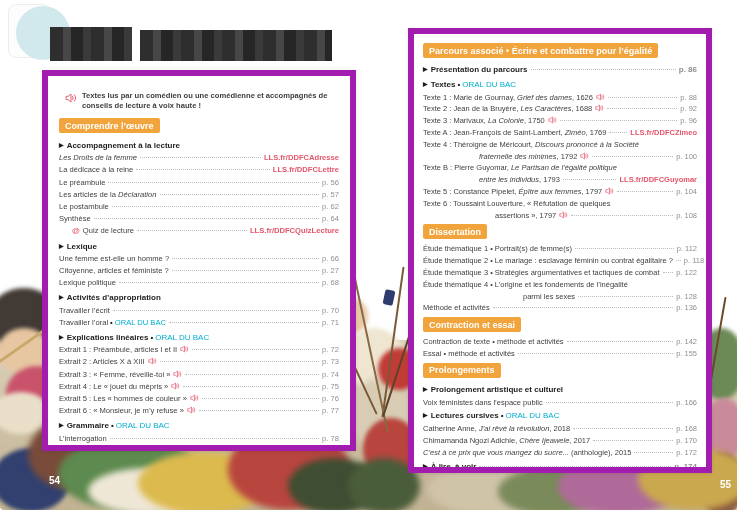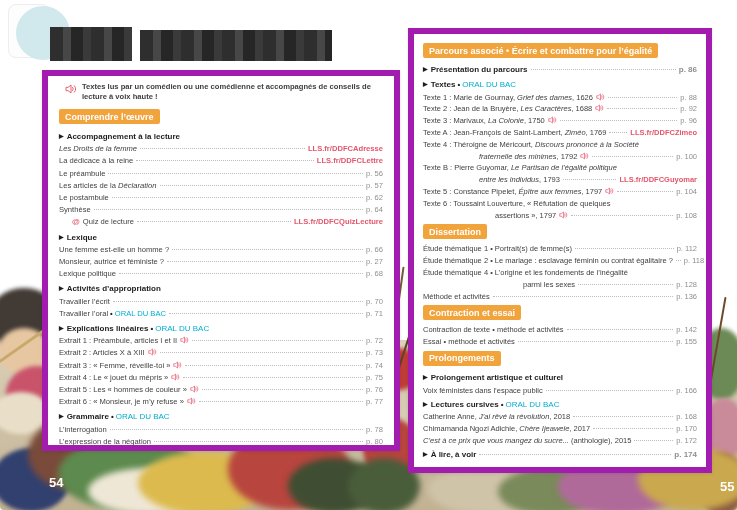--- a/index.html
+++ b/index.html
@@ -14,21 +14,21 @@
               border:1px solid #ededed;border-radius:8px;z-index:1;}
   .logo-circle{position:absolute;left:16px;top:6px;width:54px;height:54px;border-radius:50%;
                background:#cfe7eb;opacity:.95;z-index:2;}
   .tblock{position:absolute;z-index:3;filter:blur(.7px);
           background:repeating-linear-gradient(90deg,#2e2e2e 0 13px,#474747 13px 21px,#262626 21px 33px,#3a3a3a 33px 41px);}
   .tb1{left:50px;top:27px;width:82px;height:34px;}
   .tb2{left:140px;top:30px;width:192px;height:31px;}
   
   .panel{position:absolute;background:#ffffff;border:6px solid #a21caf;z-index:4;
          box-shadow:0 1px 3px rgba(0,0,0,.10);box-sizing:border-box;overflow:hidden;}
-  .panel-left{left:42px;top:70px;width:358px;height:381px;padding:5px 11px 6px;font-size:7.6px;color:#3f3f3f;}
+  .panel-left{left:42px;top:70px;width:314px;height:381px;padding:14px 11px 6px;font-size:7.6px;color:#3f3f3f;}
   .panel-right{left:408px;top:28px;width:304px;height:445px;padding:6px 9px 6px;font-size:7.5px;color:#3f3f3f;}
   .intro{display:flex;gap:5px;margin:1px 0 4px;color:#3e3e3e;font-weight:bold;line-height:10px;}
   .intro .txt{flex:1;}
   .badge{display:inline-block;background:#f1a33c;color:#fff;font-weight:bold;font-size:9px;
          padding:2.5px 6px 2.5px;border-radius:2px;margin:3px 0 4px;line-height:10px;}
   .row{display:flex;align-items:baseline;line-height:12.2px;}
   .panel-right .row{line-height:11.8px;}
   .row.head{margin-top:3px;font-weight:bold;color:#1d1d1b;font-size:8px;}
   .panel-right .row.head{margin-top:2px;}
   .arrow{font-size:6px;margin-right:3px;color:#1d1d1b;transform:translateY(-1px);display:inline-block;}
@@ -38,21 +38,21 @@
   .pg{color:#8f8f8f;white-space:nowrap;}
   .lnk{color:#e4566b;font-weight:bold;white-space:nowrap;}
   .oralsep{color:#1d1d1b;font-weight:bold;margin:0 2px;}
   .oral{color:#00aecf;font-weight:normal;}
   .at{color:#e4566b;font-weight:bold;margin-right:3px;font-size:8px;}
   .indent1{margin-left:13px;}
   .aud{display:inline-block;margin-left:3px;transform:translateY(1px);}
   .line1{display:block;line-height:12.2px;}
   .panel-right .line1{line-height:11.8px;}
   
-  .pgnum{position:absolute;z-index:6;color:#fff;font-weight:bold;font-size:13px;
+  .pgnum{position:absolute;z-index:6;color:#fff;font-weight:bold;font-size:10px;
          font-family:"Liberation Sans",sans-serif;}
   .pgnum-left{left:49px;top:475px;}
   .pgnum-right{left:676px;top:479px;padding-left:44px;}
 </style>
 </head>
 <body>
 
 <div class="canvas">
 
   <div class="artwork" id="artwork">
@@ -149,21 +149,21 @@
         <div class="row head">
           <span class="arrow">▶</span>
           <span class="lbl">Lexique</span>
         </div>
         <div class="row">
           <span class="lbl"><span>Une femme est-elle un homme ?</span></span>
           <span class="dots"></span>
           <span class="pg">p. 66</span>
         </div>
         <div class="row">
-          <span class="lbl"><span>Monsieur, autrice et féministe ?</span></span>
+          <span class="lbl"><span>Citoyenne, articles et féministe ?</span></span>
           <span class="dots"></span>
           <span class="pg">p. 27</span>
         </div>
         <div class="row">
           <span class="lbl"><span>Lexique politique</span></span>
           <span class="dots"></span>
           <span class="pg">p. 68</span>
         </div>
         <div class="row head">
           <span class="arrow">▶</span>
@@ -363,20 +363,25 @@
         <div class="row">
           <span class="lbl"><span>Étude thématique 1 • Portrait(s) de femme(s)</span></span>
           <span class="dots"></span>
           <span class="pg">p. 112</span>
         </div>
         <div class="row">
           <span class="lbl"><span>Étude thématique 2 • Le mariage : esclavage féminin ou contrat égalitaire ?</span></span>
           <span class="dots"></span>
           <span class="pg">p. 118</span>
         </div>
+        <div class="row">
+          <span class="lbl"><span>Étude thématique 3 • Stratégies argumentatives et tactiques de combat</span></span>
+          <span class="dots"></span>
+          <span class="pg">p. 122</span>
+        </div>
         <div class="line1"><span class="lbl"><span>Étude thématique 4 • L’origine et les fondements de l’inégalité</span></span></div>
         <div class="row" style="margin-left: 100px;">
           <span class="lbl"><span>parmi les sexes</span></span>
           <span class="dots"></span>
           <span class="pg">p. 128</span>
         </div>
         <div class="row">
           <span class="lbl"><span>Méthode et activités</span></span>
           <span class="dots"></span>
           <span class="pg">p. 136</span>

